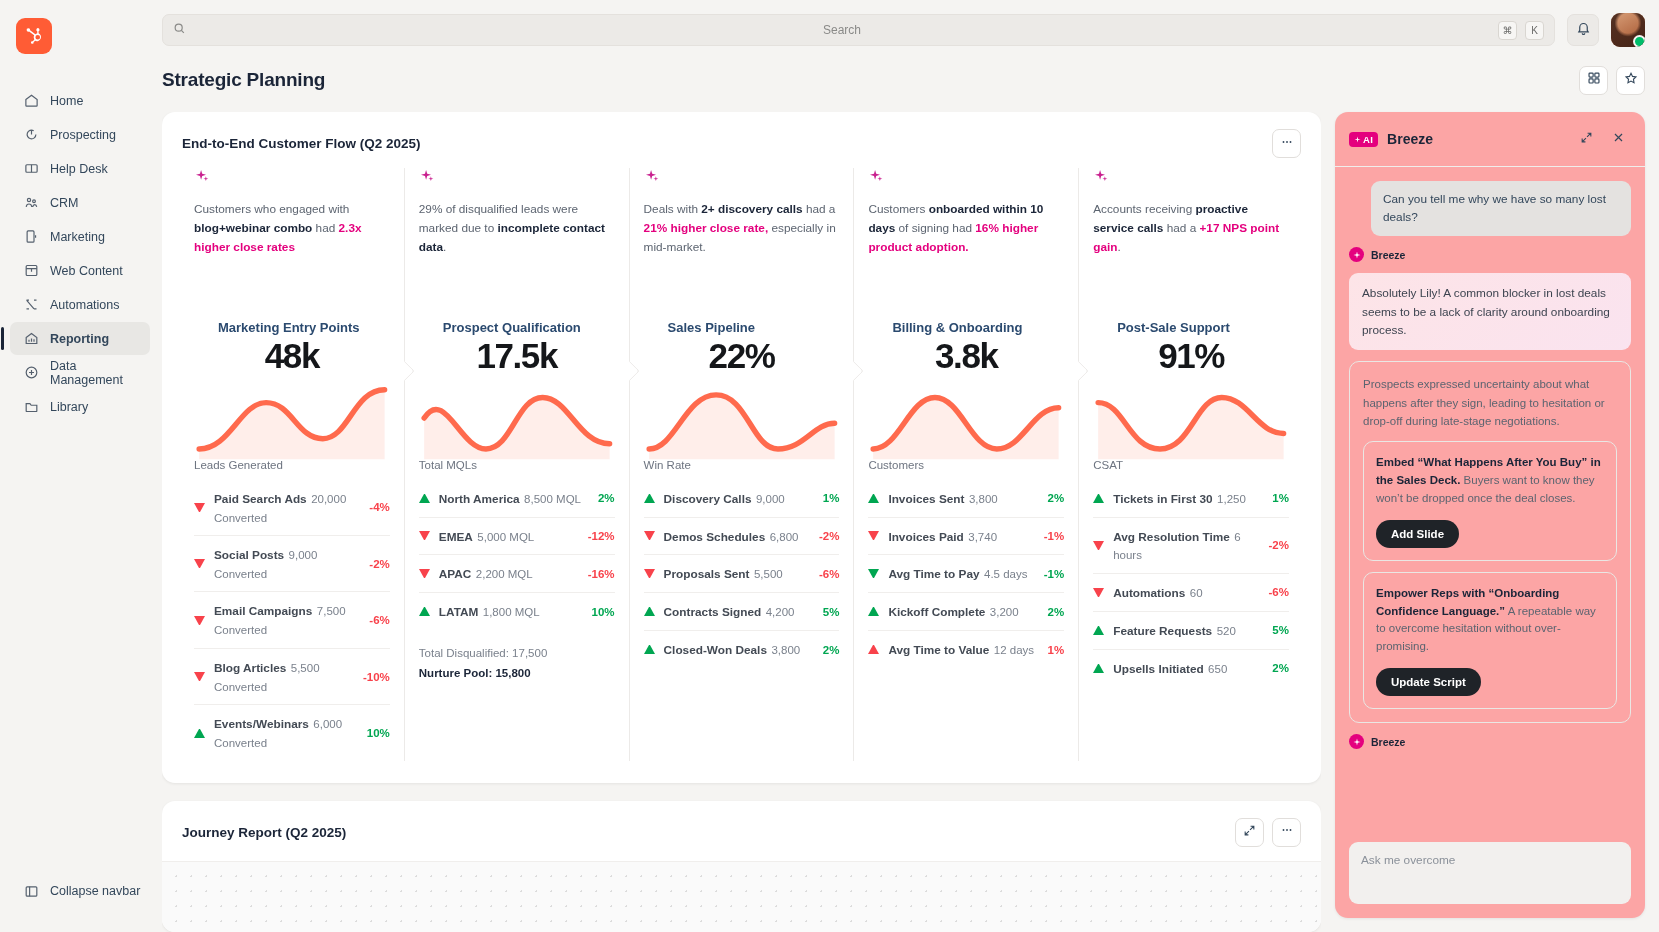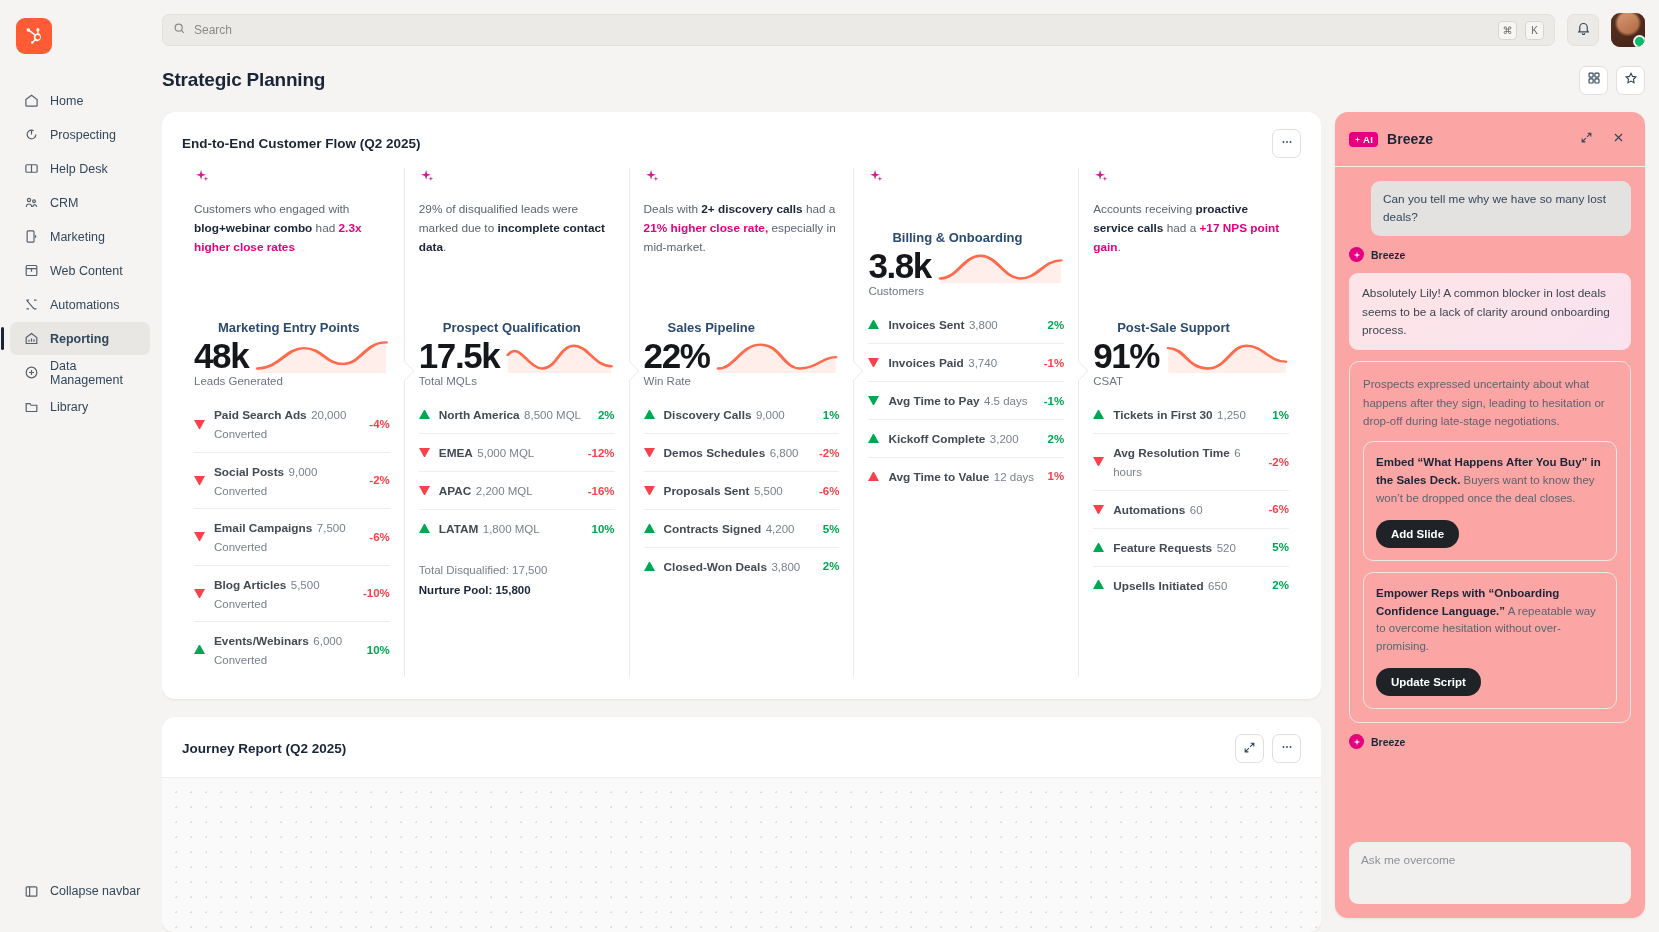--- a/index.html
+++ b/index.html
@@ -46,21 +46,21 @@
 
   .topbar {
     height: 60px; flex: 0 0 60px; display: flex; align-items: center;
     padding: 0 14px 0 2px; gap: 12px;
   }
   .search {
     flex: 1; height: 32px; background: #eceae7; border-radius: 7px;
     display: flex; align-items: center; padding: 0 10px; gap: 8px;
     border: 1px solid #e4e1dd; cursor: text;
   }
-  .search-ph { font-size: 12px; color: #8a8a88; flex: 1; }
+  .search-ph { font-size: 12px; color: #8a8a88; flex: 1; text-align: center; }
   .kbd {
     width: 19px; height: 19px; border-radius: 4px; background: #f7f6f4;
     border: 1px solid #d9d6d1; font-size: 10px; color: #6b6b69;
     display: flex; align-items: center; justify-content: center;
   }
   .bell {
     width: 32px; height: 32px; border-radius: 7px; background: #eceae7;
     border: 1px solid #e4e1dd; display: flex; align-items: center; justify-content: center;
     cursor: pointer;
   }
@@ -102,21 +102,21 @@
     content:""; position:absolute; left:-7px; top: 196px;
     width: 13px; height: 13px; background:#fff;
     border-top:1px solid #eceae8; border-right:1px solid #eceae8;
     transform: rotate(45deg); border-radius: 0 3px 0 0;
   }
   .spark-ico { color: #c9208f; margin-bottom: 16px; display:block; height:16px; }
   .insight { font-size: 11.8px; line-height: 1.62; color: #5c6470; min-height: 74px; }
   .insight b { color: #1b2538; font-weight: 700; }
   .insight .pk { color: #e4007e; font-weight: 700; }
   .kpi-label { font-size: 13px; font-weight: 700; color: #2b4a6f; margin-top: 46px; padding-left: 24px; }
-  .kpi-row { display: flex; align-items: center; gap: 6px; }
+  .kpi-row { display: flex; align-items: center; gap: 6px; flex-direction: column; }
   .kpi-num { font-size: 35px; font-weight: 800; color: #15171a; letter-spacing: -1.4px; line-height: 1.18; }
   .kpi-spark { flex: 1; height: 34px; min-width: 0; }
   .kpi-sub { font-size: 11.5px; color: #6d7480; margin-top: -1px; }
 
   .mlist { margin-top: 9px; }
   .mrow { display: flex; align-items: center; gap: 9px; padding: 9px 0; border-bottom: 1px solid #f0eeec; }
   .mrow:last-child { border-bottom: none; }
   .tri { width: 0; height: 0; flex: 0 0 11px; }
   .tri.up   { border-left: 5.5px solid transparent; border-right: 5.5px solid transparent; border-bottom: 9px solid #00a651; }
   .tri.down { border-left: 5.5px solid transparent; border-right: 5.5px solid transparent; border-top: 9px solid #f8424b; }
@@ -540,20 +540,21 @@
     </div>
               </div>
     </div>
             <div class="flow-col">
     <span class="spark-ico">
       <svg width="16" height="16" viewBox="0 0 24 24" fill="currentColor">
         <path d="M9 12 3 10.3 9 8.6l1.6-5.6L12.3 8.6 18 10.3 12.3 12l-1.7 5.6z"></path>
         <path d="M18.6 15.2 21.5 16l-2.9.8-.8 2.8-.8-2.8-2.9-.8 2.9-.8.8-2.8z"></path>
       </svg>
     </span>
+    <div class="insight">Customers <b>onboarded within 10 days</b> of signing had <span class="pk">16% higher product adoption.</span></div>
     <div class="kpi-label">Billing &amp; Onboarding</div>
     <div class="kpi-row">
       <div class="kpi-num">3.8k</div>
       <svg class="kpi-spark" viewBox="0 0 76 30" preserveAspectRatio="none">
         <path d="M2,26 C12,26 16,6 26,6 C36,6 40,26 50,26 C60,26 64,10 74,10 L74,30 L2,30 Z" fill="rgba(255,122,89,.13)" stroke="none"></path>
         <path d="M2,26 C12,26 16,6 26,6 C36,6 40,26 50,26 C60,26 64,10 74,10" fill="none" stroke="#ff6a4d" stroke-width="2.1" stroke-linecap="round"></path>
       </svg>
     </div>
     <div class="kpi-sub">Customers</div>
     <div class="mlist">

